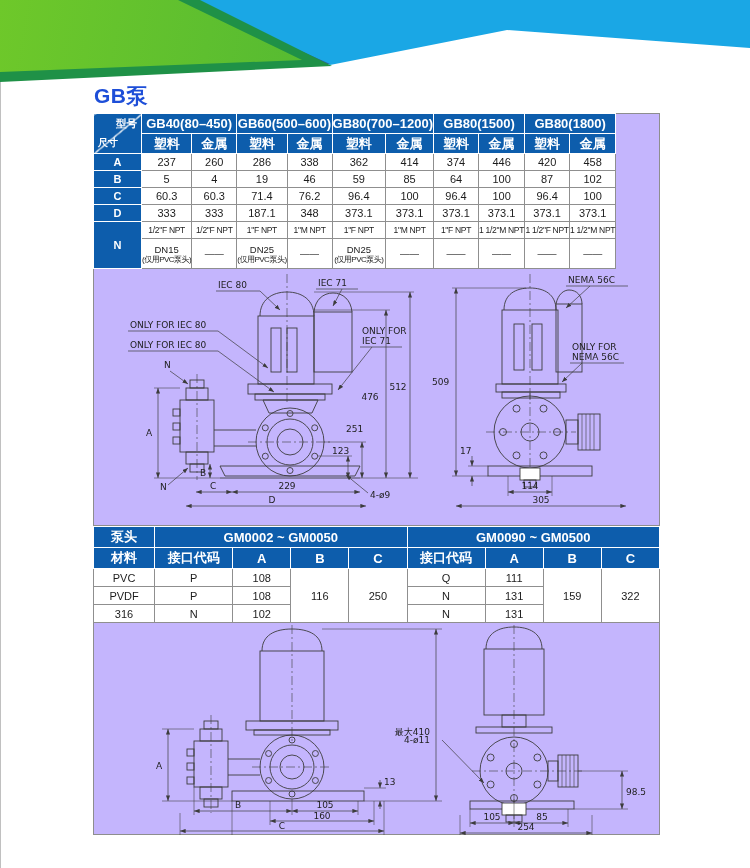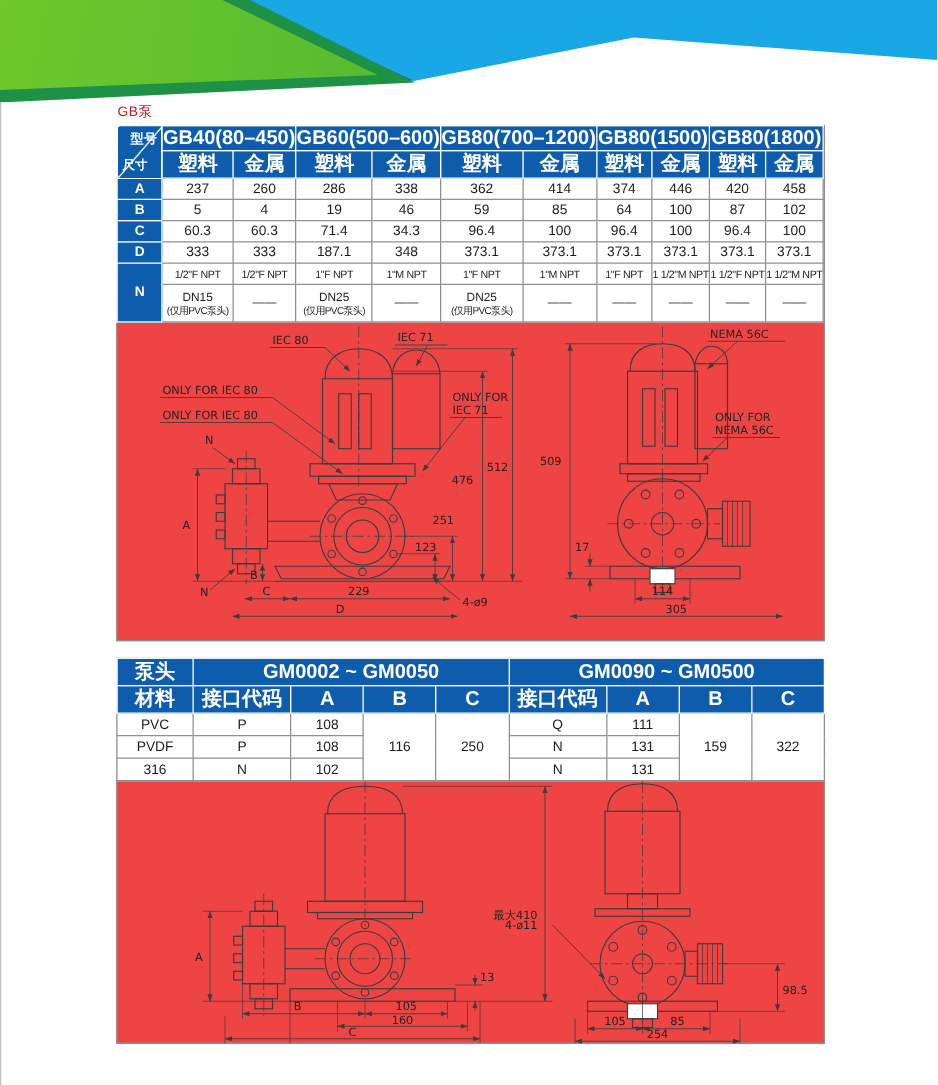--- a/index.html
+++ b/index.html
@@ -11,29 +11,29 @@
   .banner .shape{position:absolute;left:0;top:0;width:100%;height:100%}
   .b-sky{background:#1aa7e5;clip-path:polygon(160px 0,750px 0,750px 48px,507px 30px,330px 65px)}
   .b-navy{background:linear-gradient(105deg,#3a6ba3,#1d5590);clip-path:polygon(187px 0,330px 64px,88px 76px)}
   .b-dgreen{background:#1f9147;clip-path:polygon(0 0,200px 0,332px 66px,0 82px)}
   .b-green{background:linear-gradient(100deg,#6ec82a,#35a83c);clip-path:polygon(0 0,178px 0,302px 60px,0 72px)}
 
   
   .sec{position:absolute;left:93px;width:566px}
   .sec-gb{top:82px}
   .sec-gm{top:526px}
-  .sec-title{font-size:11px;font-weight:normal;color:#b91c1c;margin:0 0 3px 1px;letter-spacing:.5px}
-  .box{position:relative;width:565px;border:1px solid #8e8e8e;background:#ef4444}
+  .sec-title{font-size:21px;font-weight:bold;color:#1d4ed8;margin:0 0 3px 1px;letter-spacing:.5px}
+  .box{position:relative;width:565px;border:1px solid #8e8e8e;background:#c4b5fd}
   .box-gb{height:411px}
   .box-gm{height:307px}
 
   
   table.spec{border-collapse:collapse;table-layout:fixed;margin:-1px 0 0 -1px;border:1px solid #5a5a5a;background:#fff}
   table.spec th,table.spec td{border:1px solid #8f8f8f;text-align:center;vertical-align:middle;padding:0;overflow:visible;white-space:nowrap}
-  .hd{background:#0d5dac;color:#fff;font-size:16px;font-weight:bold;border-color:#fff !important}
+  .hd{background:#0d5dac;color:#fff;font-size:13px;font-weight:bold;border-color:#fff !important}
   .rl{background:#0d5dac;color:#fff;font-size:11px;font-weight:bold;border-color:#fff !important}
   tr.h20{height:20px} tr.h21{height:21px} tr.r17{height:17px} tr.r18{height:18px} tr.r30{height:30px}
   td.v{font-size:11px;color:#1c1c1c}
   td.npt{font-size:8.5px;color:#1c1c1c;letter-spacing:-.3px}
   td.dn{font-size:9.5px;color:#1c1c1c}
   td.dn .note{font-size:8px;color:#1c1c1c;line-height:9px;letter-spacing:-.5px}
   .corner{background:linear-gradient(to bottom right,#0d5dac 48.6%,#fff 49.4%,#fff 50.6%,#0d5dac 51.4%);position:relative;border-color:#fff !important}
   .corner .ct{position:absolute;top:3px;right:4px;color:#fff;font-size:10.5px;font-weight:bold}
   .corner .cb{position:absolute;bottom:3px;left:4px;color:#fff;font-size:10px;font-weight:bold}
 
@@ -127,21 +127,21 @@
         <td class="v">64</td>
         <td class="v">100</td>
         <td class="v">87</td>
         <td class="v">102</td>
       </tr>
       <tr class="r17">
         <th class="rl">C</th>
         <td class="v">60.3</td>
         <td class="v">60.3</td>
         <td class="v">71.4</td>
-        <td class="v">34.3</td>
+        <td class="v">76.2</td>
         <td class="v">96.4</td>
         <td class="v">100</td>
         <td class="v">96.4</td>
         <td class="v">100</td>
         <td class="v">96.4</td>
         <td class="v">100</td>
       </tr>
       <tr class="r17">
         <th class="rl">D</th>
         <td class="v">333</td>

